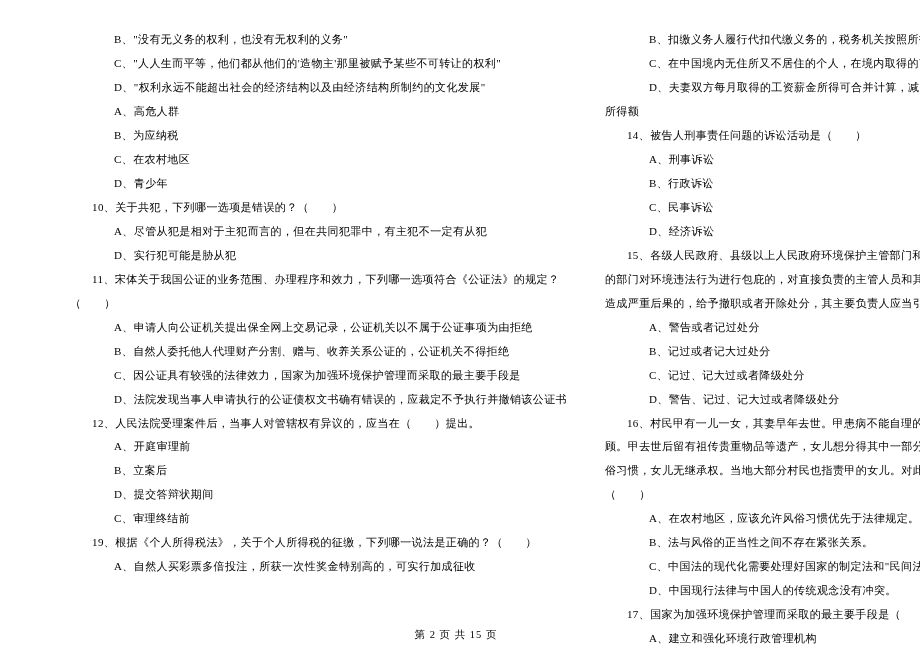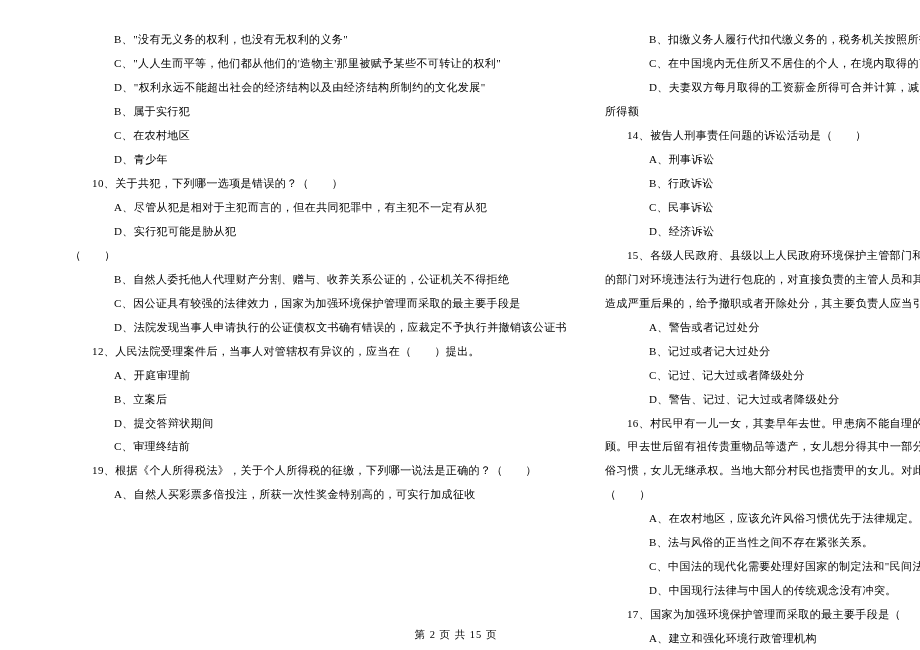--- a/index.html
+++ b/index.html
@@ -45,29 +45,32 @@
   </style>
 </head>
 <body>
 
 <div class="page">
   <div class="column">
     <div class="line indent-2">B、"没有无义务的权利，也没有无权利的义务"</div>
     <div class="line indent-2">C、"人人生而平等，他们都从他们的'造物主'那里被赋予某些不可转让的权利"</div>
     <div class="line indent-2">D、"权利永远不能超出社会的经济结构以及由经济结构所制约的文化发展"</div>
 
-    <div class="line indent-2">B、属于实行犯</div>
+    <div class="line indent-2">A、高危人群</div>
+    <div class="line indent-2">B、为应纳税</div>
     <div class="line indent-2">C、在农村地区</div>
     <div class="line indent-2">D、青少年</div>
 
     <div class="line indent-1">10、关于共犯，下列哪一选项是错误的？（　　）</div>
     <div class="line indent-2">A、尽管从犯是相对于主犯而言的，但在共同犯罪中，有主犯不一定有从犯</div>
     <div class="line indent-2">D、实行犯可能是胁从犯</div>
 
+    <div class="line indent-1">11、宋体关于我国公证的业务范围、办理程序和效力，下列哪一选项符合《公证法》的规定？</div>
     <div class="line indent-0">（　　）</div>
+    <div class="line indent-2">A、申请人向公证机关提出保全网上交易记录，公证机关以不属于公证事项为由拒绝</div>
     <div class="line indent-2">B、自然人委托他人代理财产分割、赠与、收养关系公证的，公证机关不得拒绝</div>
     <div class="line indent-2">C、因公证具有较强的法律效力，国家为加强环境保护管理而采取的最主要手段是</div>
     <div class="line indent-2">D、法院发现当事人申请执行的公证债权文书确有错误的，应裁定不予执行并撤销该公证书</div>
 
     <div class="line indent-1">12、人民法院受理案件后，当事人对管辖权有异议的，应当在（　　）提出。</div>
     <div class="line indent-2">A、开庭审理前</div>
     <div class="line indent-2">B、立案后</div>
     <div class="line indent-2">D、提交答辩状期间</div>
     <div class="line indent-2">C、审理终结前</div>
 

